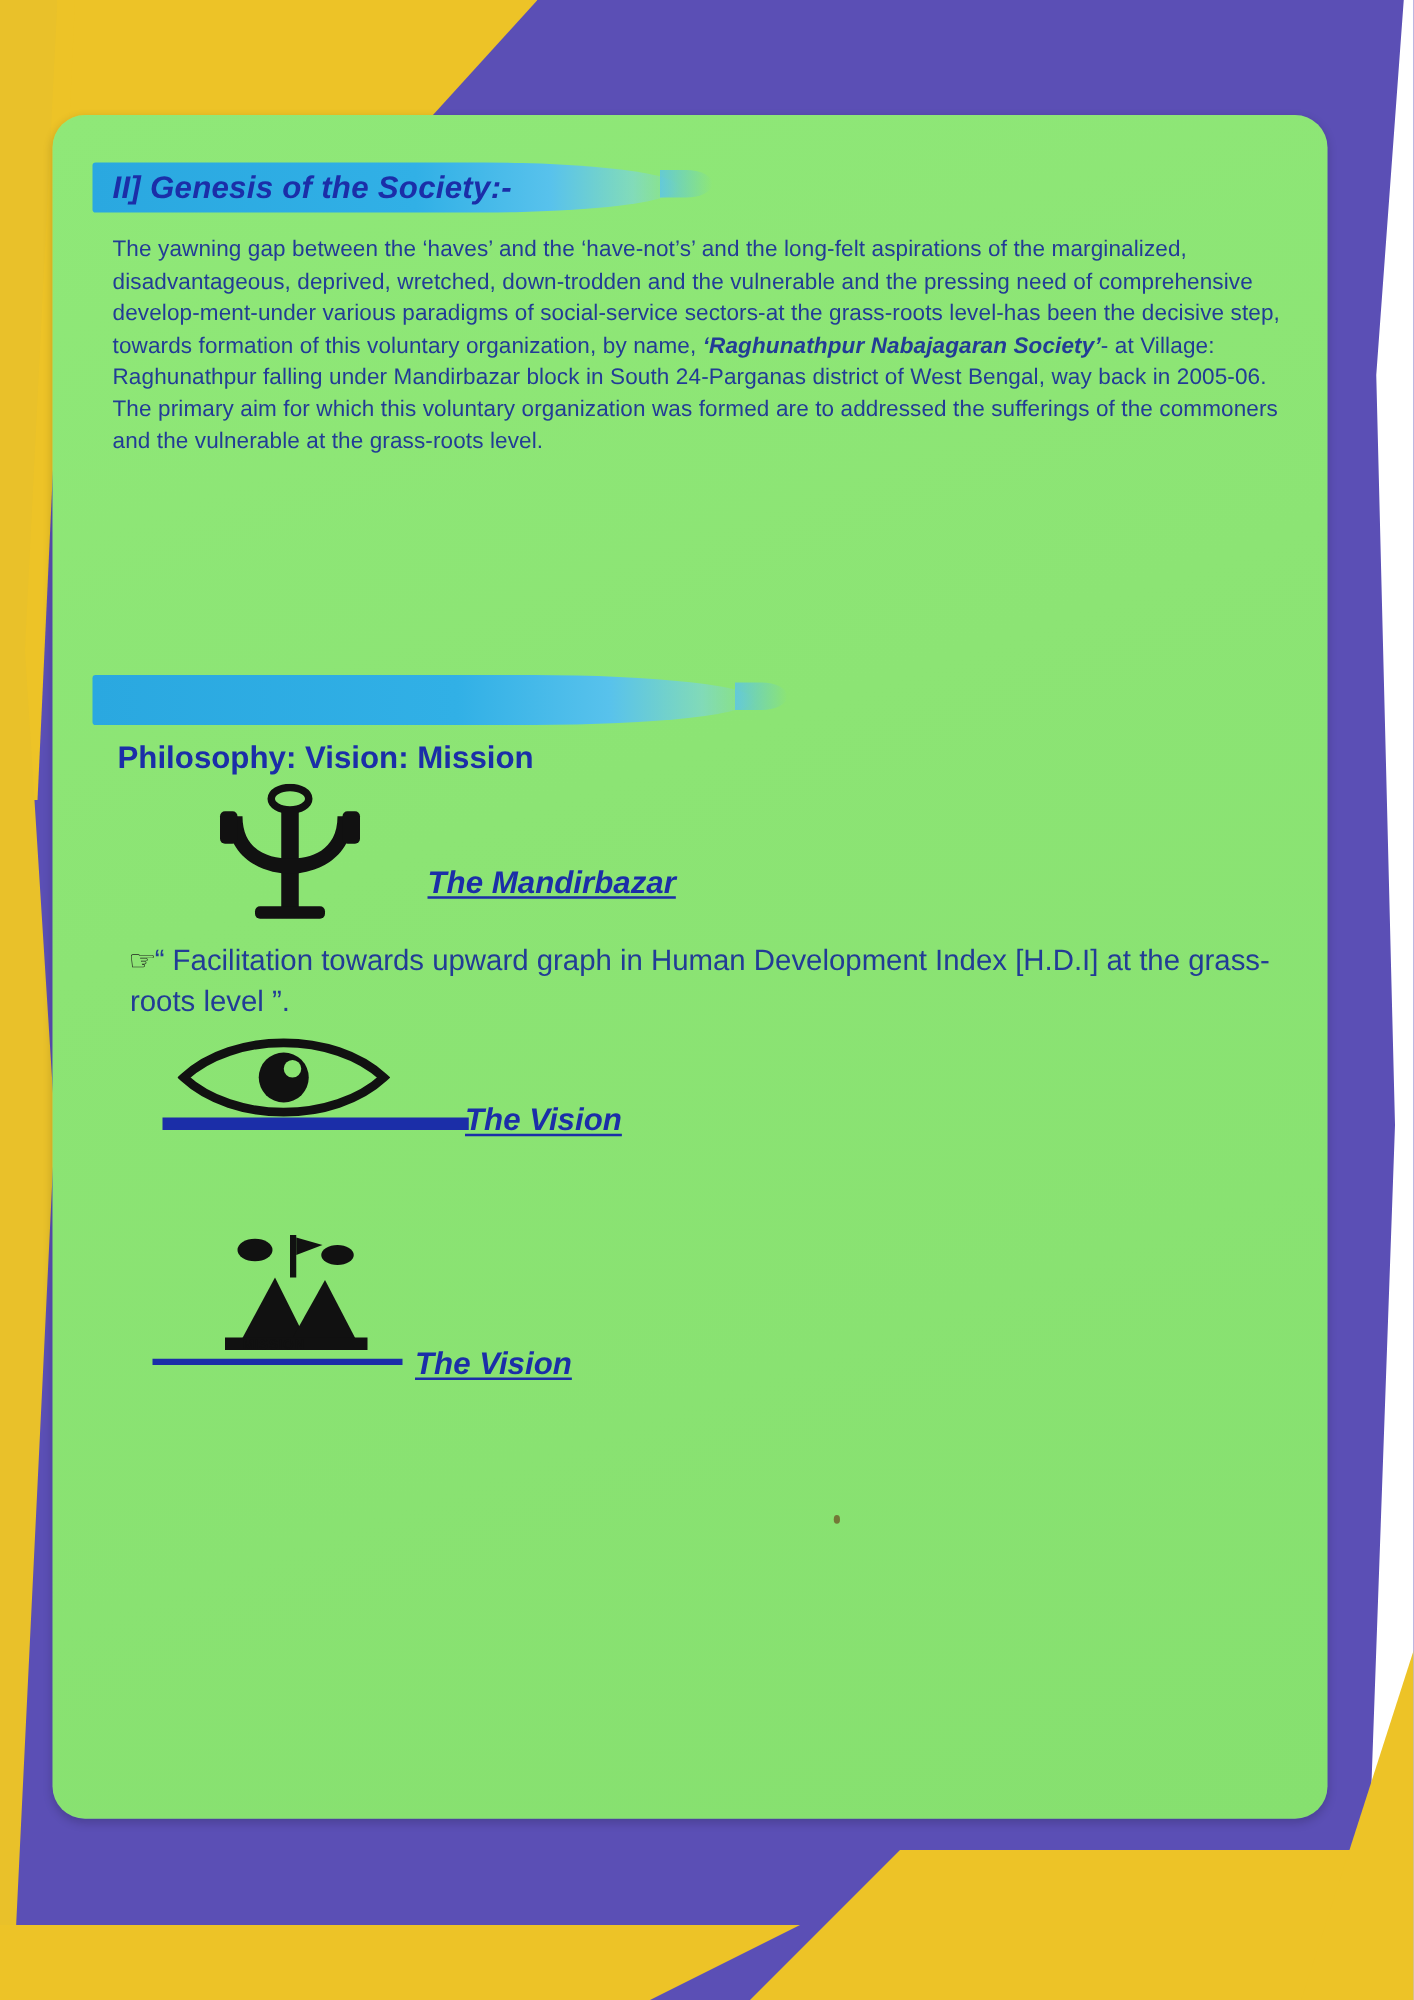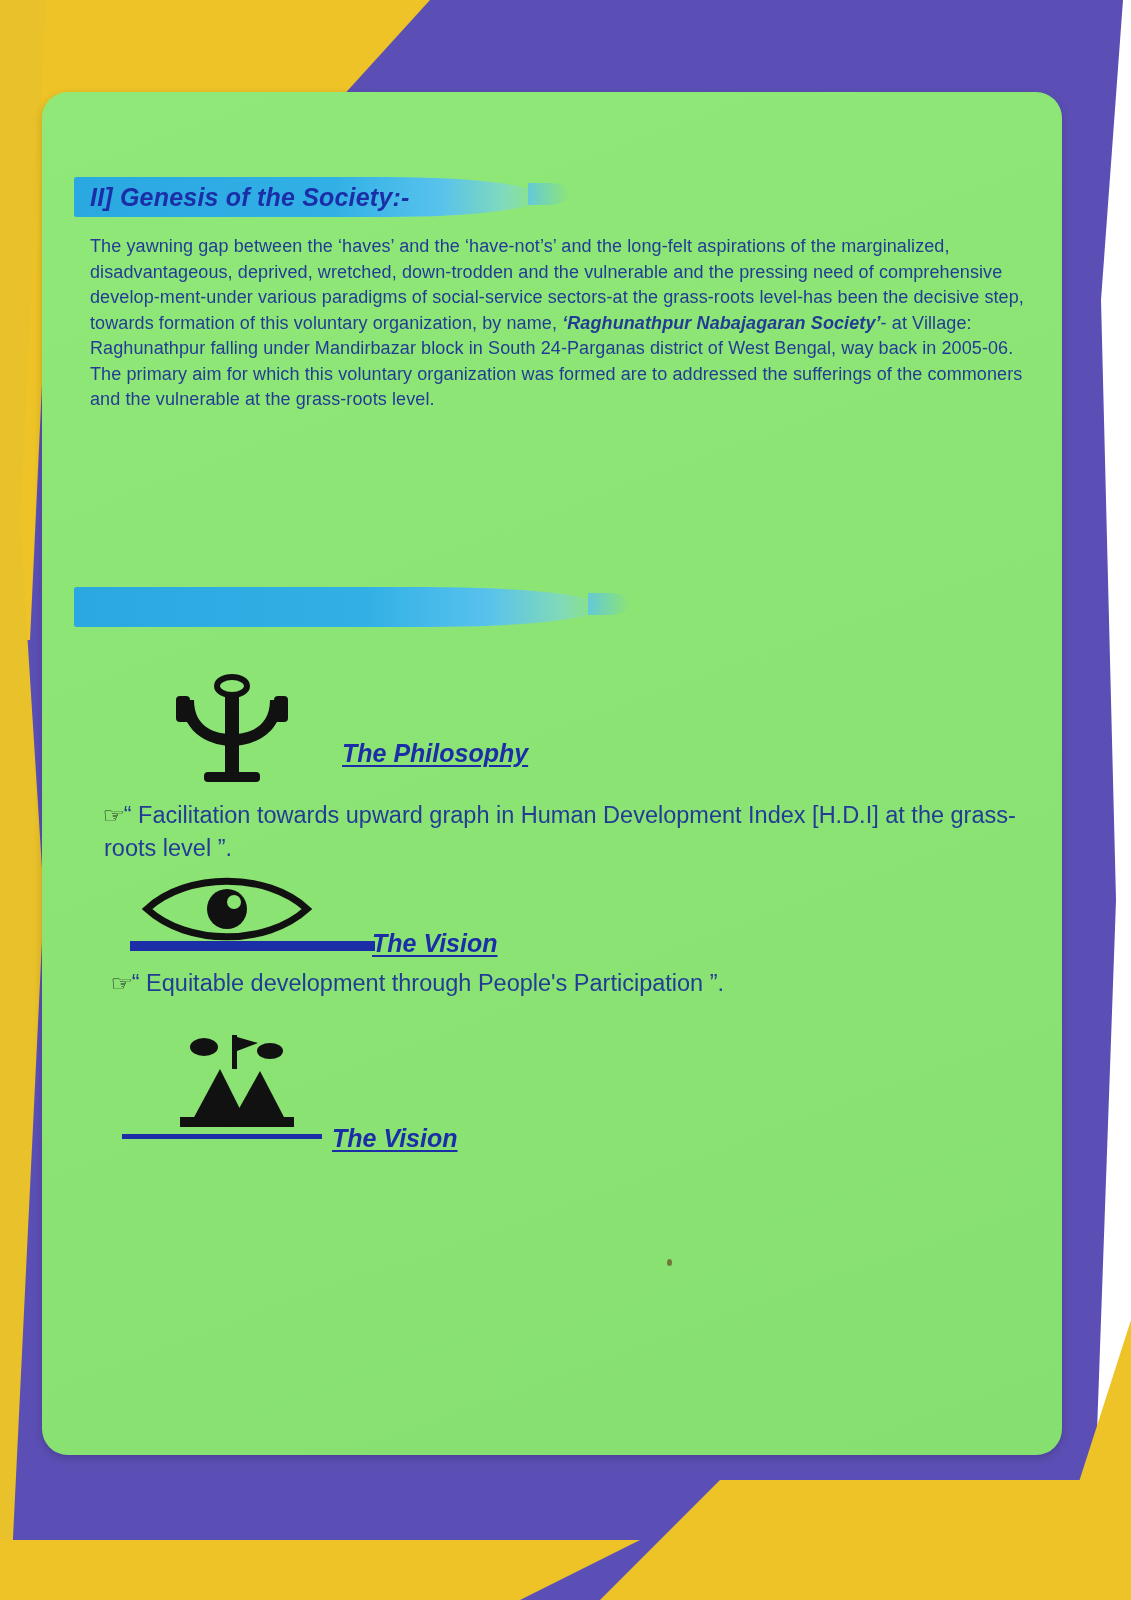--- a/index.html
+++ b/index.html
@@ -98,21 +98,20 @@
     box-shadow: 0 3px 8px rgba(0,0,0,0.18);
   }
 
   .content {
     position: absolute;
     left: 0;
     top: 0;
     width: 1020px;
     height: 1363px;
     padding: 0;
-    margin-top: 47px;
   }
 
   
   .heading-wrap {
     position: relative;
     height: 44px;
   }
   .brush {
     position: absolute;
     left: 10px;
@@ -266,46 +265,46 @@
         <div class="brush" style="width:470px"></div>
         <div class="heading-text">II] Genesis of the Society:-</div>
       </div>
 
       <p class="body-text" id="genesis-para"><span>The yawning gap between the ‘haves’ and the ‘have-not’s’ and the long-felt aspirations of the marginalized, disadvantageous, deprived, wretched, down-trodden and the vulnerable and the pressing need of comprehensive develop-ment-under various paradigms of social-service sectors-at the grass-roots level-has been the decisive step, towards formation of this voluntary organization, by name, </span><b>‘Raghunathpur Nabajagaran Society’</b><span>- at Village: Raghunathpur falling under Mandirbazar block in  South 24-Parganas district of West Bengal, way back in 2005-06. The primary aim for which this voluntary organization was formed are to addressed the sufferings of the commoners and the vulnerable at the grass-roots level.</span></p>
 
       <div class="heading-wrap" id="heading-3">
         <div class="brush" style="width:530px"></div>
       </div>
 
+      <div id="pvm-title">Philosophy: Vision: Mission</div>
 
       <div class="icon-row" id="icon-philosophy">
         <svg viewBox="0 0 160 110" width="160" height="110" aria-hidden="true">
           <g fill="#111">
             <ellipse cx="80" cy="12" rx="15" ry="9" fill="none" stroke="#111" stroke-width="6"></ellipse>
             <rect x="73" y="20" width="14" height="85" rx="3"></rect>
             <path d="M30 26 C30 62, 62 72, 80 72 C98 72, 130 62, 130 26 L118 26 C118 54, 96 60, 80 60 C64 60, 42 54, 42 26 Z"></path>
             <rect x="24" y="22" width="14" height="26" rx="4"></rect>
             <rect x="122" y="22" width="14" height="26" rx="4"></rect>
             <rect x="52" y="98" width="56" height="10" rx="4"></rect>
           </g>
         </svg>
       </div>
-      <div class="label" id="label-philosophy">The Philosophy</div>
+      <div class="label" id="label-philosophy">The Mandirbazar</div>
       <div class="quote" id="quote-philosophy"><span class="hand">☞</span><span>“ Facilitation towards upward graph in Human Development Index [H.D.I] at the grass-roots level ”.</span></div>
 
       <div class="icon-row" id="icon-vision">
         <svg viewBox="0 0 170 70" width="170" height="70" aria-hidden="true">
           <path d="M5 35 C45 -2, 125 -2, 165 35 C125 72, 45 72, 5 35 Z" fill="none" stroke="#111" stroke-width="7"></path>
           <circle cx="85" cy="35" r="20" fill="#111"></circle>
           <circle cx="92" cy="28" r="7" fill="#8ae472"></circle>
         </svg>
       </div>
       <div id="vision-bar"></div>
       <div class="label" id="label-vision">The Vision</div>
-      <div class="quote" id="quote-vision"><span class="hand">☞</span><span>“ Equitable development through People's Participation ”.</span></div>
 
       <div class="icon-row" id="icon-mission">
         <svg viewBox="0 0 130 115" width="130" height="115" aria-hidden="true">
           <g fill="#111">
             <ellipse cx="32" cy="18" rx="14" ry="9"></ellipse>
             <ellipse cx="98" cy="22" rx="13" ry="8"></ellipse>
             <rect x="60" y="6" width="5" height="34"></rect>
             <path d="M65 8 L86 14 L65 22 Z"></path>
             <path d="M20 92 L48 40 L74 92 Z"></path>
             <path d="M60 92 L88 42 L114 92 Z"></path>

